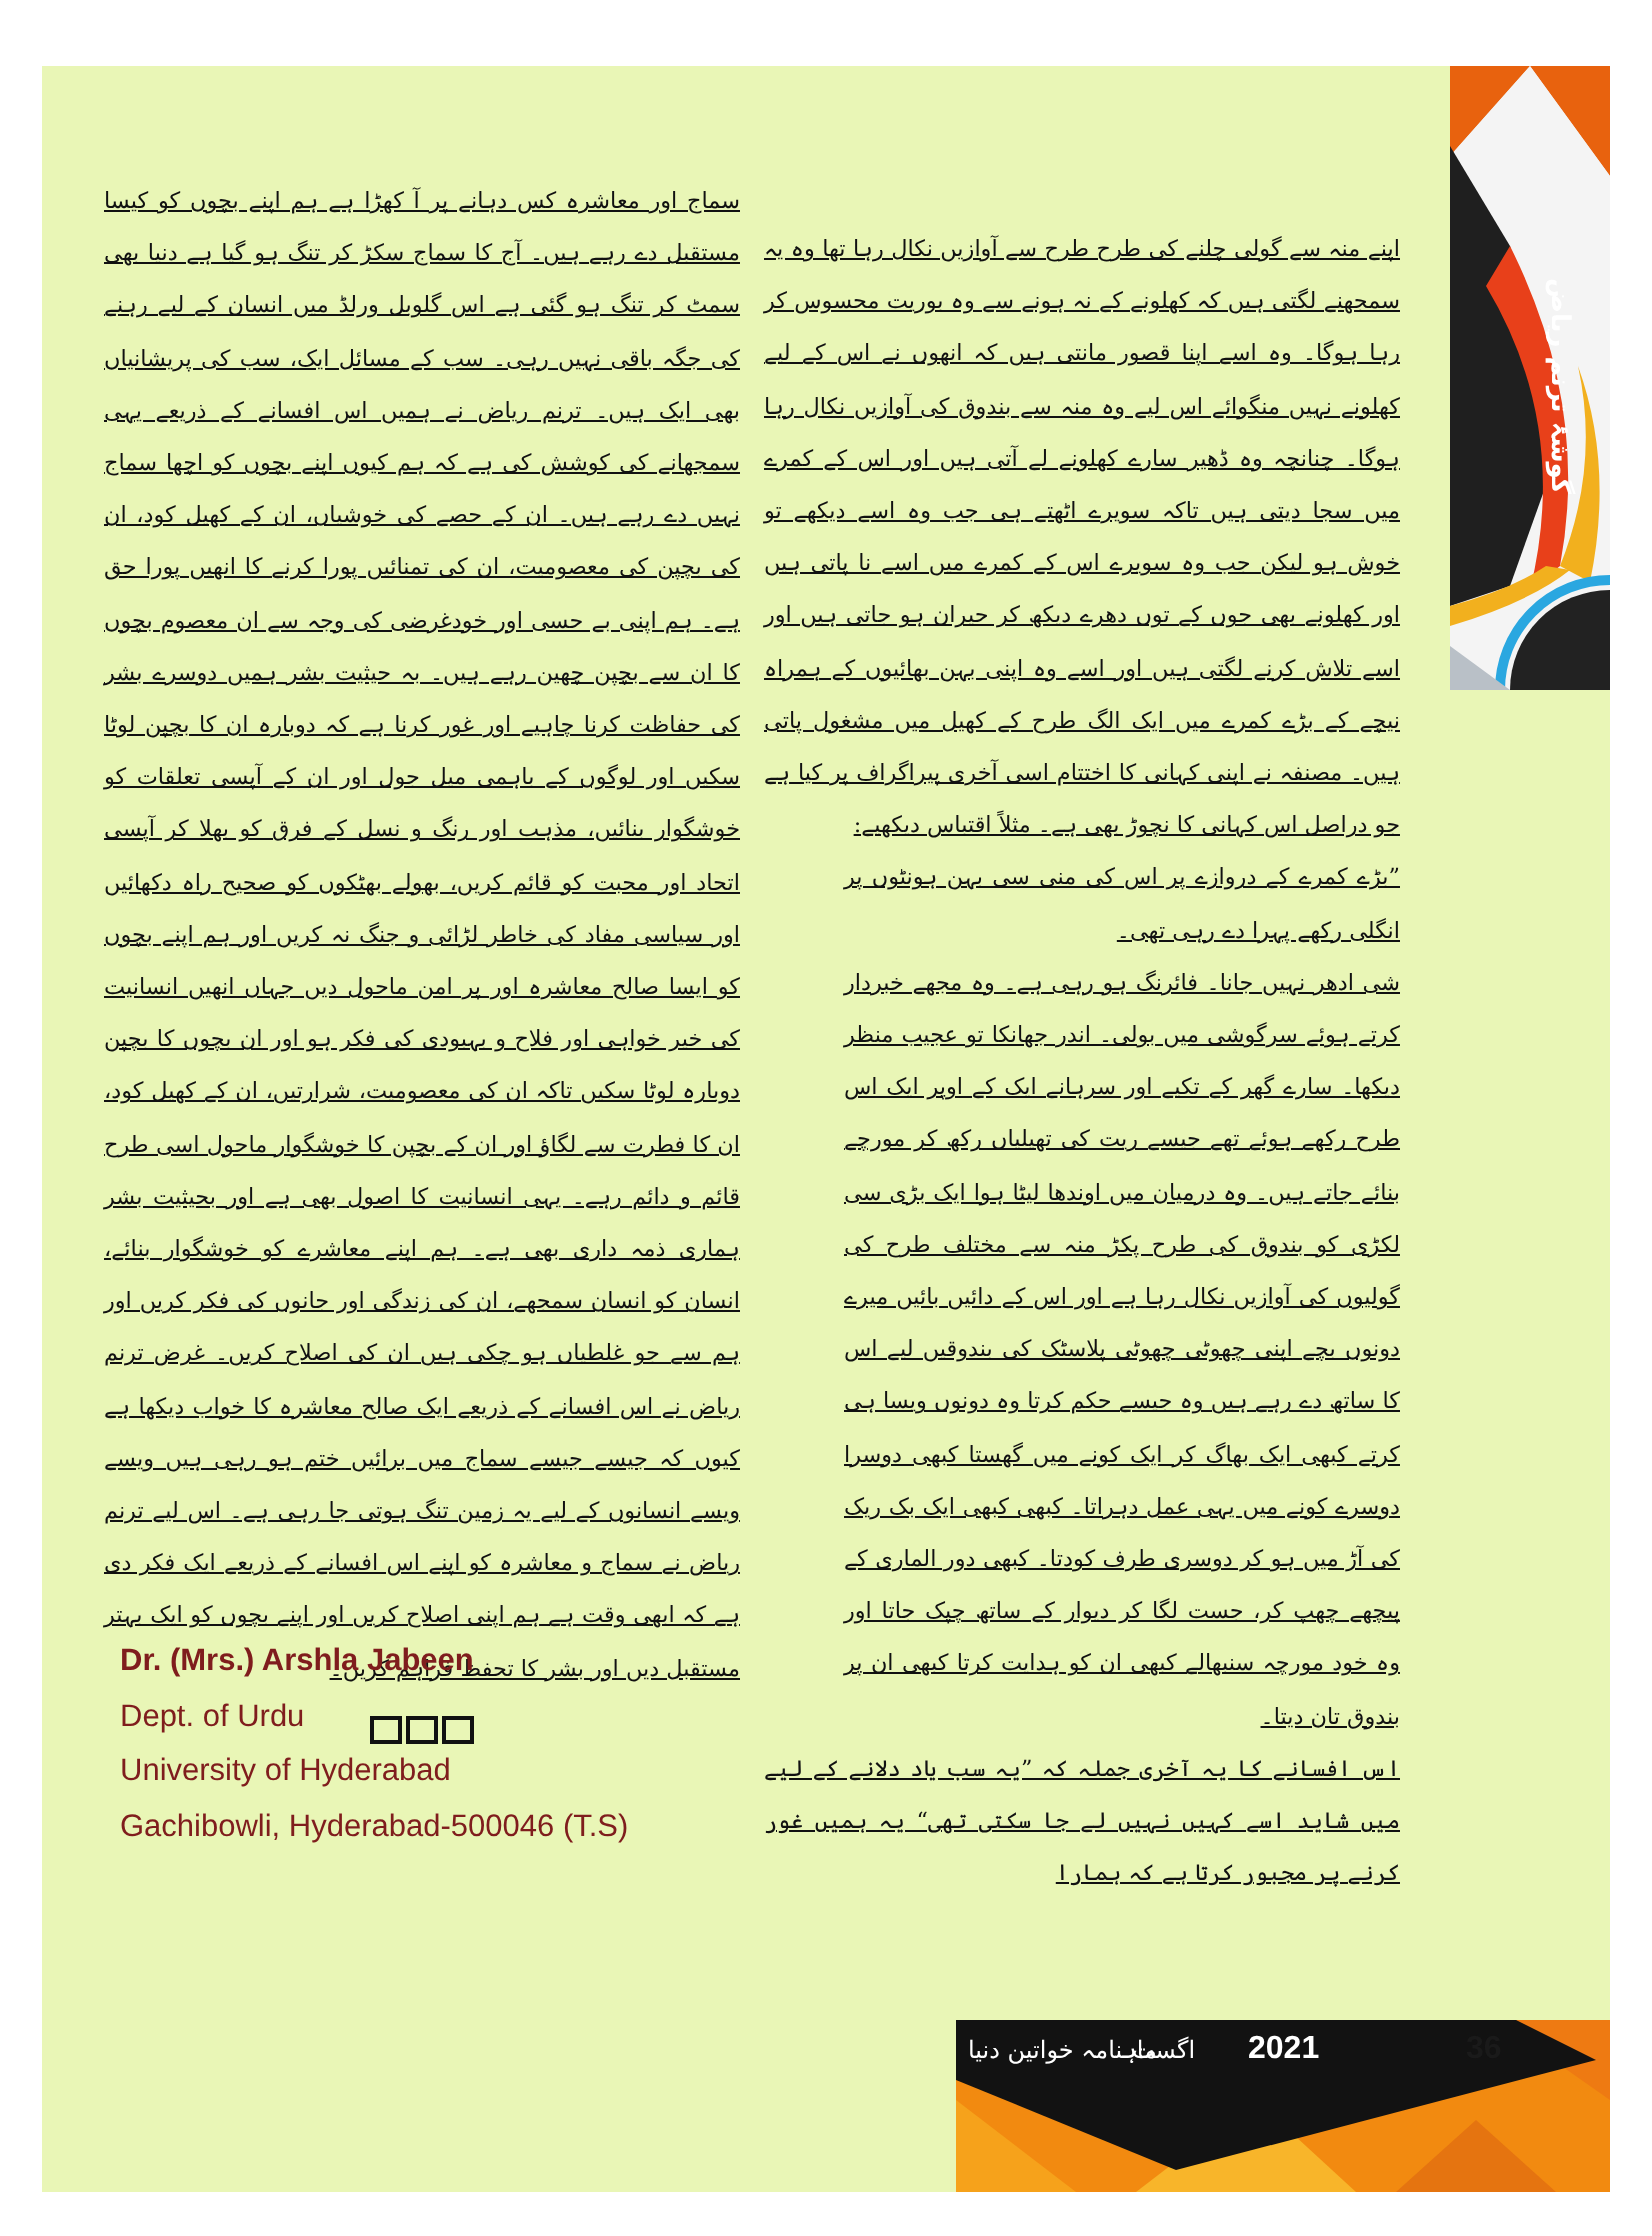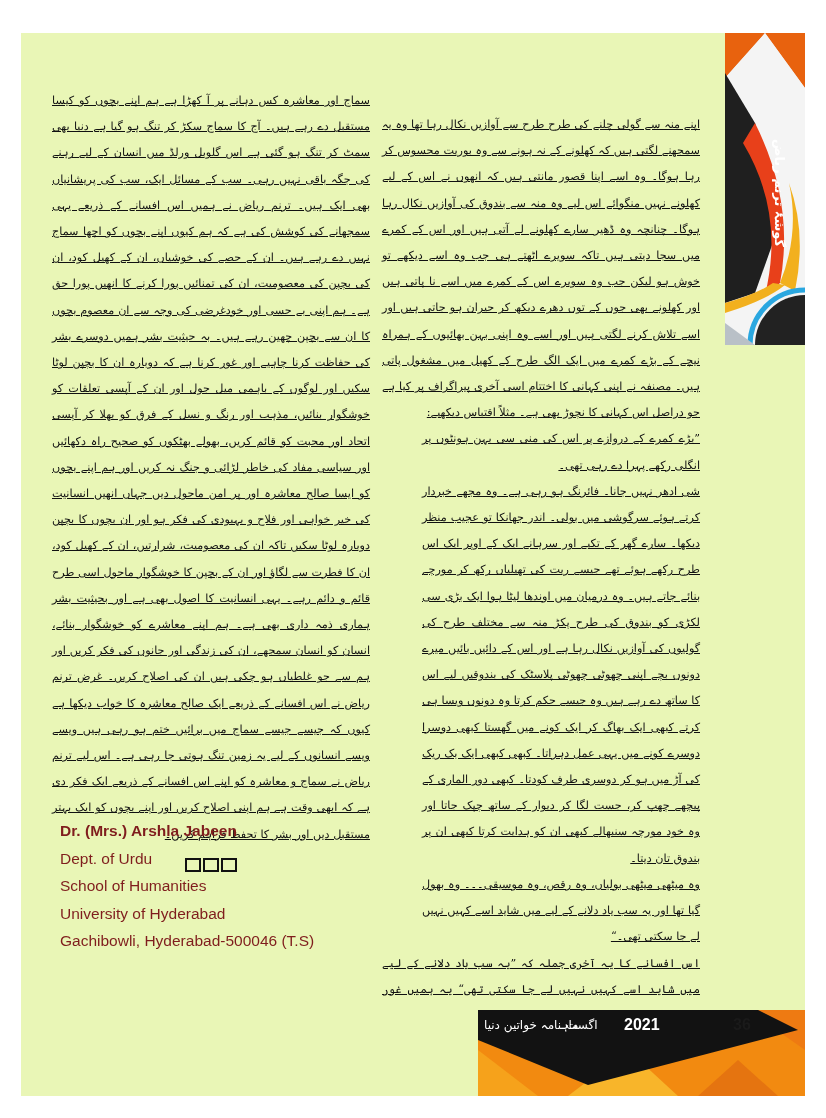--- a/index.html
+++ b/index.html
@@ -53,36 +53,34 @@
     <polygon points="0,290 30,312 0,312" fill="#b9c0c7"></polygon>
   </svg>
   <div class="side-title">گوشۂ ترنم ریاض</div>
 </div>
 
 <div class="col col-right">
   <p>اپنے منہ سے گولی چلنے کی طرح طرح سے آوازیں نکال رہا تھا وہ یہ سمجھنے لگتی ہیں کہ کھلونے کے نہ ہونے سے وہ بوریت محسوس کر رہا ہوگا۔ وہ اسے اپنا قصور مانتی ہیں کہ انھوں نے اس کے لیے کھلونے نہیں منگوائے اس لیے وہ منہ سے بندوق کی آوازیں نکال رہا ہوگا۔ چنانچہ وہ ڈھیر سارے کھلونے لے آتی ہیں اور اس کے کمرے میں سجا دیتی ہیں تاکہ سویرے اٹھتے ہی جب وہ اسے دیکھے تو خوش ہو لیکن جب وہ سویرے اس کے کمرے میں اسے نا پاتی ہیں اور کھلونے بھی جوں کے توں دھرے دیکھ کر حیران ہو جاتی ہیں اور اسے تلاش کرنے لگتی ہیں اور اسے وہ اپنی بہن بھائیوں کے ہمراہ نیچے کے بڑے کمرے میں ایک الگ طرح کے کھیل میں مشغول پاتی ہیں۔ مصنفہ نے اپنی کہانی کا اختتام اسی آخری پیراگراف پر کیا ہے جو دراصل اس کہانی کا نچوڑ بھی ہے۔ مثلاً اقتباس دیکھیے:</p>
   <div class="qblock">
     <p>”بڑے کمرے کے دروازے پر اس کی منی سی بہن ہونٹوں پر انگلی رکھے پہرا دے رہی تھی۔</p>
     <p>شی ادھر نہیں جانا۔ فائرنگ ہو رہی ہے۔ وہ مجھے خبردار کرتے ہوئے سرگوشی میں بولی۔ اندر جھانکا تو عجیب منظر دیکھا۔ سارے گھر کے تکیے اور سرہانے ایک کے اوپر ایک اس طرح رکھے ہوئے تھے جیسے ریت کی تھیلیاں رکھ کر مورچے بنائے جاتے ہیں۔ وہ درمیان میں اوندھا لیٹا ہوا ایک بڑی سی لکڑی کو بندوق کی طرح پکڑ منہ سے مختلف طرح کی گولیوں کی آوازیں نکال رہا ہے اور اس کے دائیں بائیں میرے دونوں بچے اپنی چھوٹی چھوٹی پلاسٹک کی بندوقیں لیے اس کا ساتھ دے رہے ہیں وہ جیسے حکم کرتا وہ دونوں ویسا ہی کرتے کبھی ایک بھاگ کر ایک کونے میں گھستا کبھی دوسرا دوسرے کونے میں یہی عمل دہراتا۔ کبھی کبھی ایک بک ریک کی آڑ میں ہو کر دوسری طرف کودتا۔ کبھی دور الماری کے پیچھے چھپ کر، جست لگا کر دیوار کے ساتھ چپک جاتا اور وہ خود مورچہ سنبھالے کبھی ان کو ہدایت کرتا کبھی ان پر بندوق تان دیتا۔</p>
-    <p>وہ میٹھی میٹھی بولیاں، وہ رقص، وہ موسیقی۔۔۔ وہ بھول گیا تھا اور یہ سب یاد دلانے کے لیے میں شاید اسے کہیں نہیں لے جا سکتی تھی۔“</p>
   </div>
   <p>اس افسانے کا یہ آخری جملہ کہ ”یہ سب یاد دلانے کے لیے میں شاید اسے کہیں نہیں لے جا سکتی تھی“ یہ ہمیں غور کرنے پر مجبور کرتا ہے کہ ہمارا</p>
 </div>
 
 <div class="col col-left">
   <p>سماج اور معاشرہ کس دہانے پر آ کھڑا ہے ہم اپنے بچوں کو کیسا مستقبل دے رہے ہیں۔ آج کا سماج سکڑ کر تنگ ہو گیا ہے دنیا بھی سمٹ کر تنگ ہو گئی ہے اس گلوبل ورلڈ میں انسان کے لیے رہنے کی جگہ باقی نہیں رہی۔ سب کے مسائل ایک، سب کی پریشانیاں بھی ایک ہیں۔ ترنم ریاض نے ہمیں اس افسانے کے ذریعے یہی سمجھانے کی کوشش کی ہے کہ ہم کیوں اپنے بچوں کو اچھا سماج نہیں دے رہے ہیں۔ ان کے حصے کی خوشیاں، ان کے کھیل کود، ان کی بچپن کی معصومیت، ان کی تمنائیں پورا کرنے کا انھیں پورا حق ہے۔ ہم اپنی بے حسی اور خودغرضی کی وجہ سے ان معصوم بچوں کا ان سے بچپن چھین رہے ہیں۔ بہ حیثیت بشر ہمیں دوسرے بشر کی حفاظت کرنا چاہیے اور غور کرنا ہے کہ دوبارہ ان کا بچپن لوٹا سکیں اور لوگوں کے باہمی میل جول اور ان کے آپسی تعلقات کو خوشگوار بنائیں، مذہب اور رنگ و نسل کے فرق کو بھلا کر آپسی اتحاد اور محبت کو قائم کریں، بھولے بھٹکوں کو صحیح راہ دکھائیں اور سیاسی مفاد کی خاطر لڑائی و جنگ نہ کریں اور ہم اپنے بچوں کو ایسا صالح معاشرہ اور پر امن ماحول دیں جہاں انھیں انسانیت کی خیر خواہی اور فلاح و بہبودی کی فکر ہو اور ان بچوں کا بچپن دوبارہ لوٹا سکیں تاکہ ان کی معصومیت، شرارتیں، ان کے کھیل کود، ان کا فطرت سے لگاؤ اور ان کے بچپن کا خوشگوار ماحول اسی طرح قائم و دائم رہے۔ یہی انسانیت کا اصول بھی ہے اور بحیثیت بشر ہماری ذمہ داری بھی ہے۔ ہم اپنے معاشرے کو خوشگوار بنائے، انسان کو انسان سمجھے، ان کی زندگی اور جانوں کی فکر کریں اور ہم سے جو غلطیاں ہو چکی ہیں ان کی اصلاح کریں۔ غرض ترنم ریاض نے اس افسانے کے ذریعے ایک صالح معاشرہ کا خواب دیکھا ہے کیوں کہ جیسے جیسے سماج میں برائیں ختم ہو رہی ہیں ویسے ویسے انسانوں کے لیے یہ زمین تنگ ہوتی جا رہی ہے۔ اس لیے ترنم ریاض نے سماج و معاشرہ کو اپنے اس افسانے کے ذریعے ایک فکر دی ہے کہ ابھی وقت ہے ہم اپنی اصلاح کریں اور اپنے بچوں کو ایک بہتر مستقبل دیں اور بشر کا تحفظ فراہم کریں۔</p>
   <div class="ornament">
     <span></span><span></span><span></span>
   </div>
 </div>
 
 <div class="author">
   <div class="name">Dr. (Mrs.) Arshla  Jabeen</div>
   <div>Dept. of Urdu</div>
-  <div>School of Humanities</div>
   <div>University of Hyderabad</div>
   <div>Gachibowli, Hyderabad-500046 (T.S)</div>
 </div>
 
 <div class="footer">
   <svg width="327" height="86" viewBox="0 0 327 86" style="position:absolute;left:0;top:0">
     <rect width="327" height="86" fill="#f28a10"></rect>
     <polygon points="0,40 60,86 0,86" fill="#f6a21b"></polygon>
     <polygon points="90,86 150,40 200,86" fill="#f8b52a"></polygon>
     <polygon points="220,86 260,50 300,86" fill="#e57410"></polygon>

